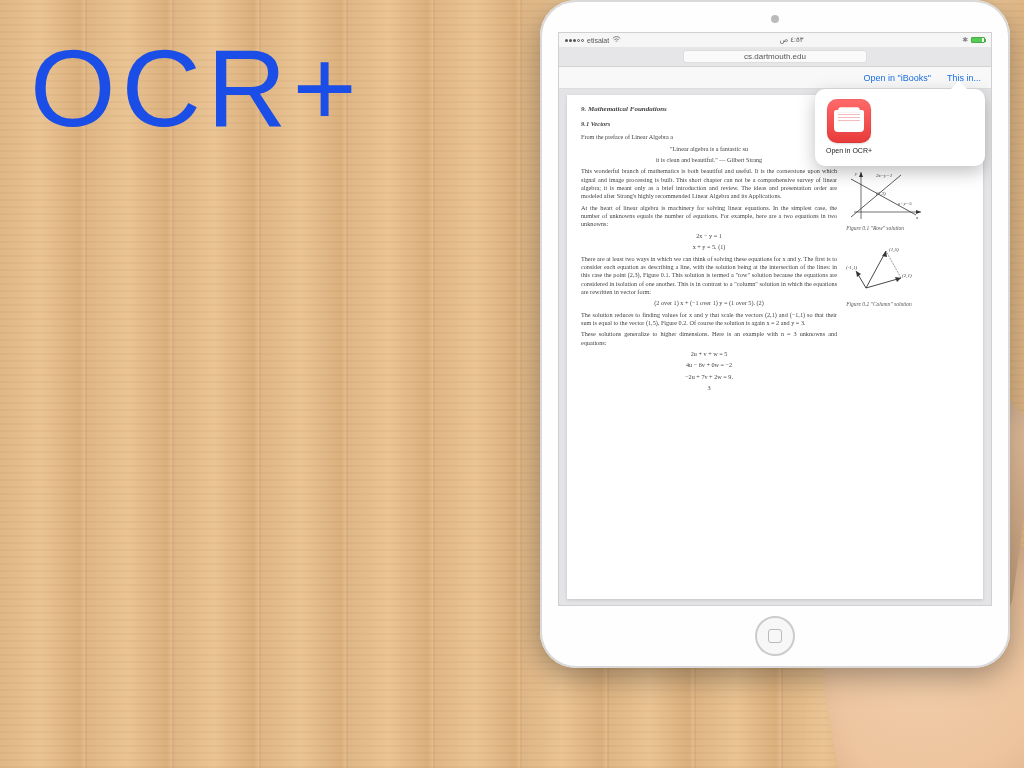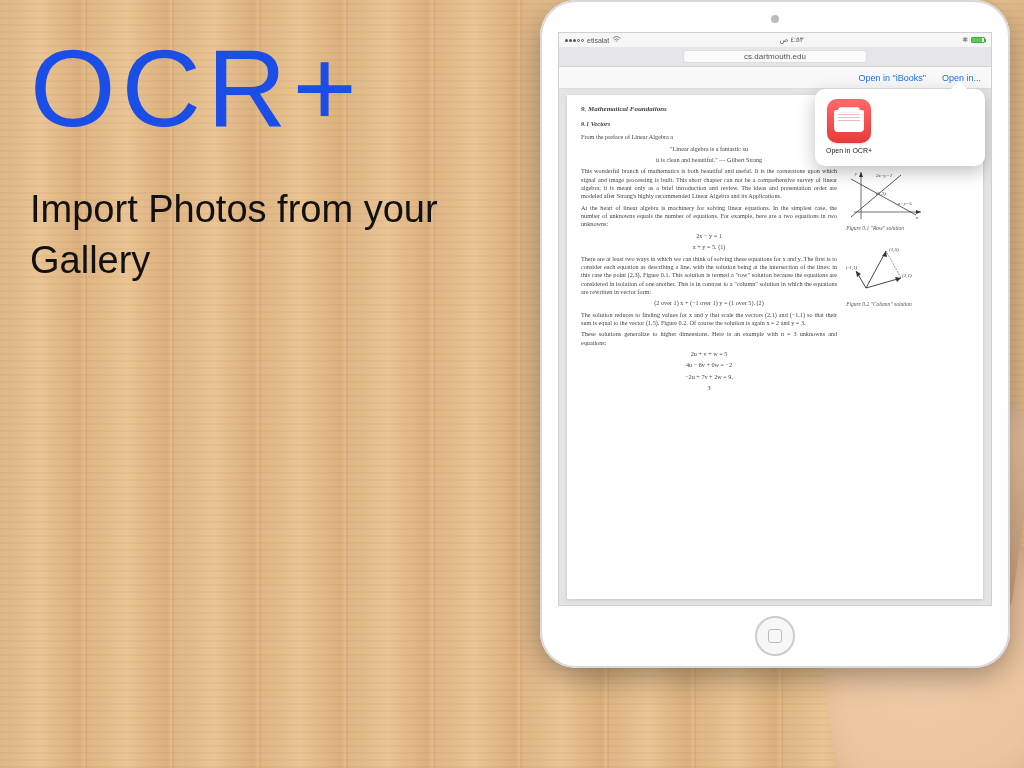--- a/index.html
+++ b/index.html
@@ -266,21 +266,20 @@
     opacity:0.35;
   }
 </style>
 </head>
 <body>
 
 <div class="wood"></div>
 
 <div class="text-block">
   <div class="title">OCR+</div>
-  <div class="subtitle">Import Photos from your Gallery</div>
 </div>
 
 <div class="hand">
   <div class="palm"></div>
   <div class="thumb"></div>
 </div>
 
 <div class="ipad">
   <div class="home-button"></div>
 
@@ -310,21 +309,21 @@
           </div>
       </div>
     </div>
 
     <div class="url-bar">
       <div class="url-pill">cs.dartmouth.edu</div>
     </div>
 
     <div class="action-bar">
       <span>Open in "iBooks"</span>
-      <span>Open in...</span>
+      <span>This in...</span>
     </div>
 
     <div class="doc-area">
       <div class="page">
         <div class="col-main">
           <h4>9. Mathematical Foundations</h4>
           <h5>9.1 Vectors</h5>
           <p>From the preface of Linear Algebra a</p>
           <p class="eq">"Linear algebra is a fantastic su</p>
           <p class="eq">it is clean and beautiful."  — Gilbert Strang</p>

